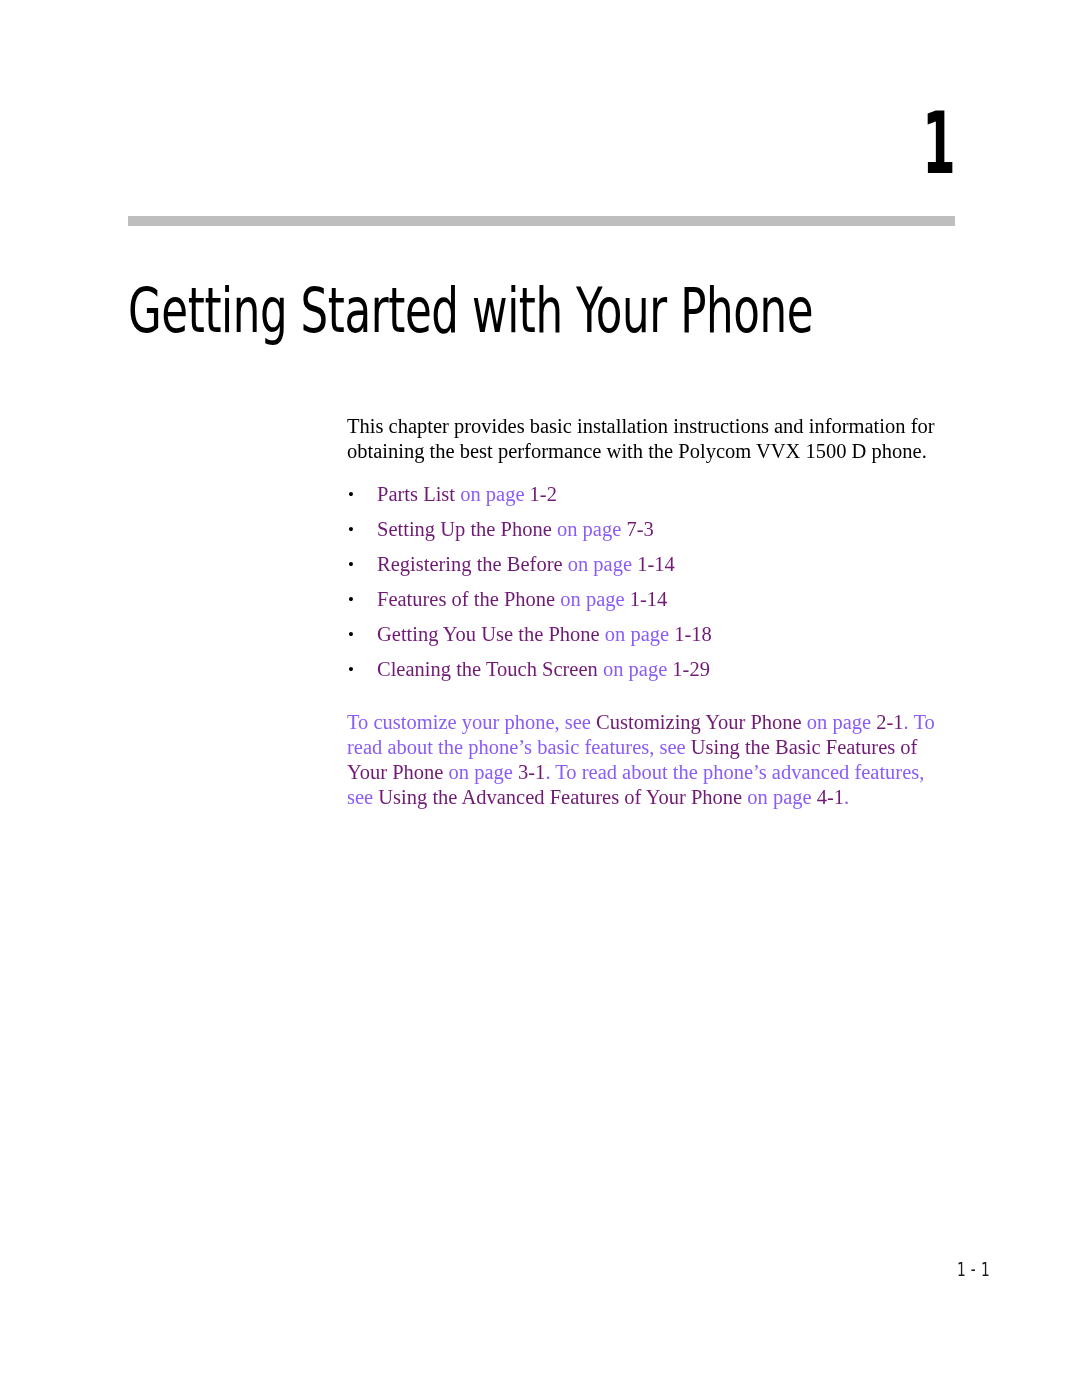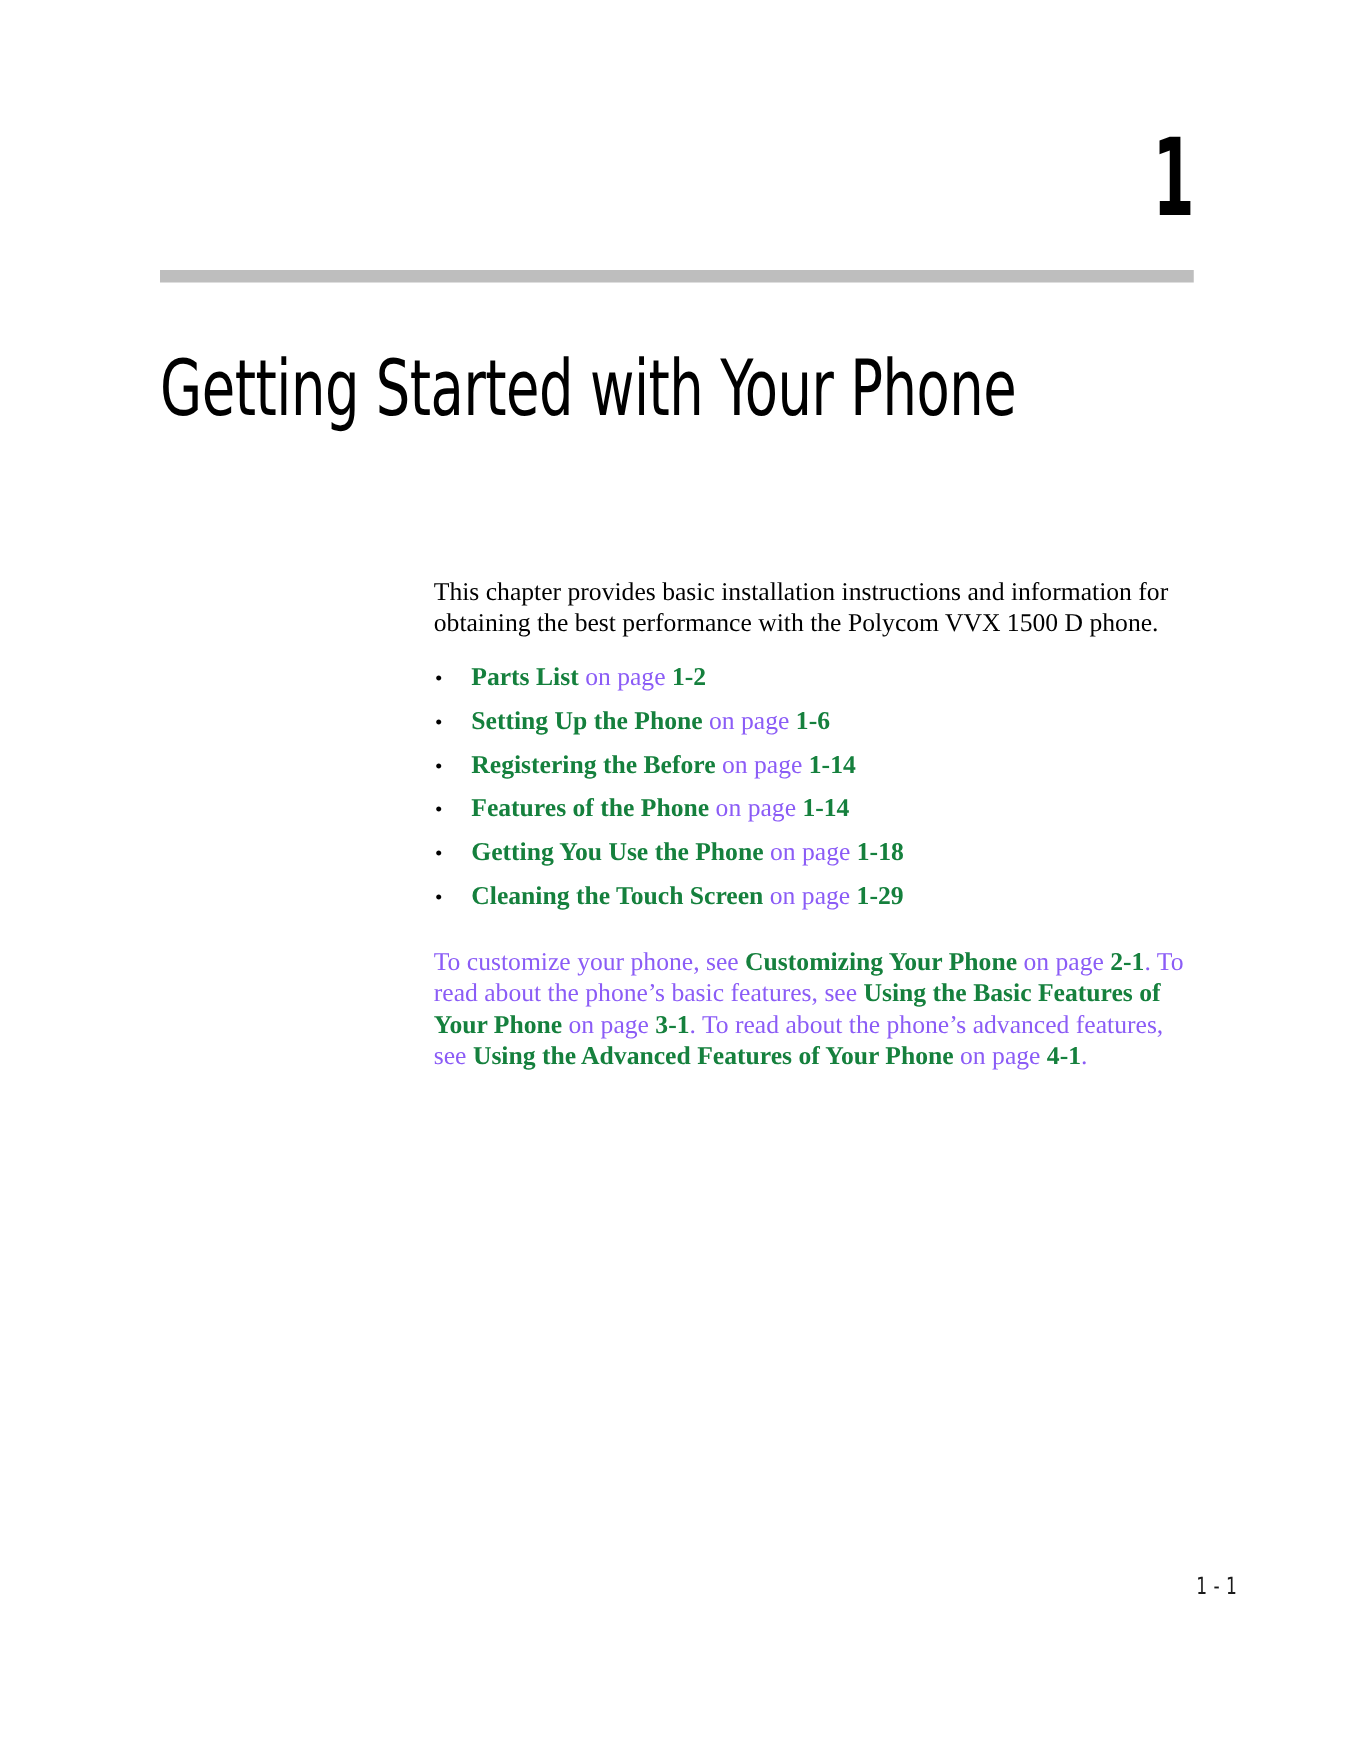--- a/index.html
+++ b/index.html
@@ -58,21 +58,21 @@
     color: #000000;
     white-space: nowrap;
     transform: scaleX(0.78);
     transform-origin: 0 50%;
   }
 
   
   .body-col {
     position: absolute;
     left: 347px;
-    top: 462px;
+    top: 414px;
     width: 605px;
     font-size: 20.5px;
     line-height: 25px;
     color: #000000;
   }
 
   .para {
     margin: 0 0 12px 0;
   }
   .para.tight {
@@ -97,22 +97,21 @@
   .topic-list li .bullet {
     position: absolute;
     left: 1px;
     top: 0;
     font-size: 17px;
     line-height: 25px;
     color: #000000;
   }
 
   .lnk {
-    color: #15803d;
-    font-weight: bold;
+    color: #701a75;
   }
   .blk {
     color: #8b5cf6;
   }
 
   
   .footer-page {
     position: absolute;
     left: 0;
     top: 1258px;
@@ -141,21 +140,21 @@
   <div class="body-col">
 
     <p class="para tight">This chapter provides basic installation instructions and information for obtaining the best performance with the Polycom VVX 1500 D phone.</p>
 
 
     <ul class="topic-list">
       <li>
         <span class="bullet">•</span><span class="lnk">Parts List</span><span class="blk"> on page </span><span class="lnk">1-2</span>
       </li>
       <li>
-        <span class="bullet">•</span><span class="lnk">Setting Up the Phone</span><span class="blk"> on page </span><span class="lnk">1-6</span>
+        <span class="bullet">•</span><span class="lnk">Setting Up the Phone</span><span class="blk"> on page </span><span class="lnk">7-3</span>
       </li>
       <li>
         <span class="bullet">•</span><span class="lnk">Registering the Before</span><span class="blk"> on page </span><span class="lnk">1-14</span>
       </li>
       <li>
         <span class="bullet">•</span><span class="lnk">Features of the Phone</span><span class="blk"> on page </span><span class="lnk">1-14</span>
       </li>
       <li>
         <span class="bullet">•</span><span class="lnk">Getting You Use the Phone</span><span class="blk"> on page </span><span class="lnk">1-18</span>
       </li>

